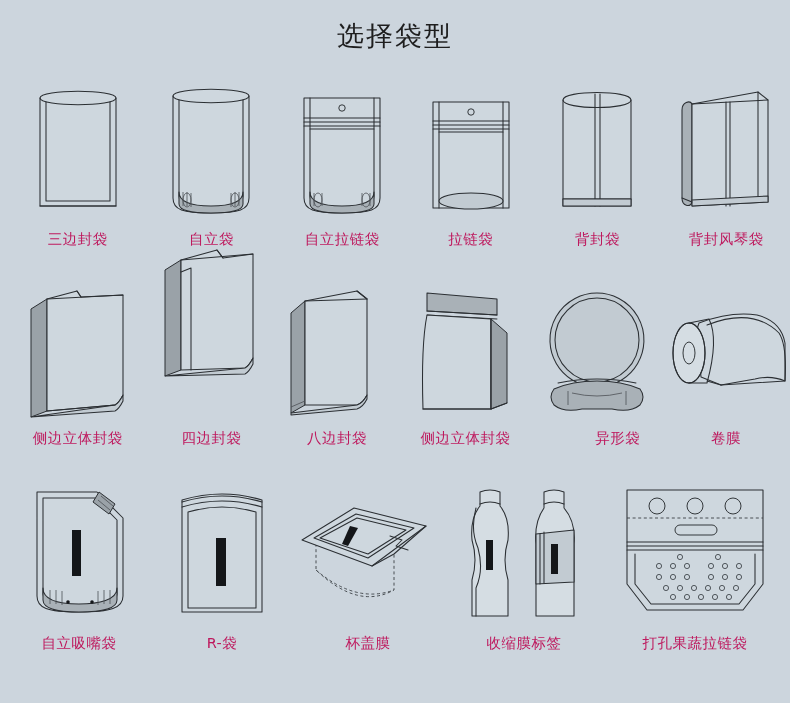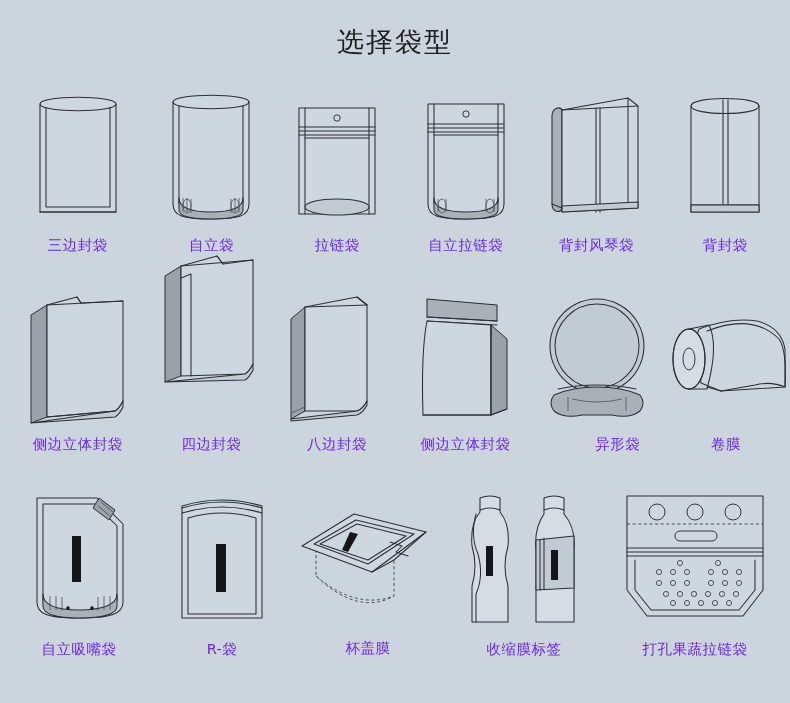--- a/index.html
+++ b/index.html
@@ -12,21 +12,21 @@
     background: #ccd5dd;
     font-family: "DejaVu Sans", "Liberation Sans", sans-serif;
     overflow: hidden;
     position: relative;
   }
   #page-title {
     text-align: center;
     font-size: 27px;
     color: #1e1e1e;
     letter-spacing: 2px;
-    padding-top: 28px;
+    padding-top: 22px;
     font-weight: 400;
     line-height: 1;
   }
   .grid {
     position: relative;
     width: 790px;
   }
   .row {
     display: flex;
     width: 790px;
@@ -40,21 +40,21 @@
     justify-content: flex-end;
   }
   .art {
     position: relative;
     display: flex;
     align-items: flex-end;
     justify-content: center;
   }
   .caption {
     font-size: 14.5px;
-    color: #6d28d9;
+    color: #be185d;
     text-align: center;
     letter-spacing: 0.5px;
     white-space: nowrap;
     line-height: 1;
   }
   svg { display: block; overflow: visible; }
   .ln { fill: none; stroke: #2b2f33; stroke-width: 1.05; stroke-linejoin: round; stroke-linecap: round; }
   .ln-thin { fill: none; stroke: #4c5156; stroke-width: 0.8; }
   .fillA { fill: #ced7de; stroke: #2b2f33; stroke-width: 1.05; stroke-linejoin: round; }
   .fillB { fill: #c2cbd2; stroke: #2b2f33; stroke-width: 1.05; stroke-linejoin: round; }
@@ -96,77 +96,77 @@
           <path class="fillC" d="M20 112 C20 123 34 126 52 126 C70 126 84 123 84 112 L84 124 C84 131 70 133 52 133 C34 133 20 131 20 124 Z"></path>
           <path class="ln-thin" d="M24 112 L24 126 M28 112 L28 126 M32 113 L32 127"></path>
           <path class="ln-thin" d="M72 113 L72 127 M76 112 L76 126 M80 112 L80 126"></path>
           <ellipse class="ln-thin" cx="28" cy="120" rx="4" ry="7"></ellipse>
           <ellipse class="ln-thin" cx="76" cy="120" rx="4" ry="7"></ellipse>
         </svg>
       </div>
       <div class="caption" style="margin-top:12px;">自立袋</div>
     </div>
 
-    <div class="cell" style="width:124px;">
-      <div class="art" style="height:145px;">
-        <svg width="100" height="140" viewBox="0 0 100 140">
-          <path class="fillA" d="M12 22 L88 22 L88 128 L12 128 Z"></path>
-          <path class="ln" d="M12 41 L88 41 M12 45 L88 45 M12 49 L88 49"></path>
-          <circle class="hole" cx="50" cy="32" r="3.2"></circle>
-          <path class="ln" d="M18 22 L18 128 M82 22 L82 128"></path>
-          <path class="ln" d="M18 52 L82 52"></path>
-          <ellipse class="fillB" cx="50" cy="121" rx="32" ry="8"></ellipse>
-        </svg>
-      </div>
-      <div class="caption" style="margin-top:12px;">拉链袋</div>
-    </div>
-
     <div class="cell" style="width:134px;">
       <div class="art" style="height:145px;">
         <svg width="104" height="140" viewBox="0 0 104 140">
           <path class="fillA" d="M14 18 L90 18 L90 118 C90 130 80 133 52 133 C24 133 14 130 14 118 Z"></path>
           <path class="ln" d="M14 38 L90 38 M14 42 L90 42 M14 46 L90 46"></path>
           <circle class="hole" cx="52" cy="28" r="3.2"></circle>
           <path class="ln" d="M20 18 L20 116 C20 126 34 129 52 129 C70 129 84 126 84 116 L84 18"></path>
           <path class="ln" d="M20 49 L84 49"></path>
           <path class="fillC" d="M20 112 C20 123 34 126 52 126 C70 126 84 123 84 112 L84 124 C84 131 70 133 52 133 C34 133 20 131 20 124 Z"></path>
           <ellipse class="ln-thin" cx="28" cy="120" rx="4" ry="7"></ellipse>
           <ellipse class="ln-thin" cx="76" cy="120" rx="4" ry="7"></ellipse>
           <path class="ln-thin" d="M24 113 L24 126 M32 113 L32 126 M72 113 L72 126 M80 113 L80 126"></path>
         </svg>
       </div>
       <div class="caption" style="margin-top:12px;">自立拉链袋</div>
     </div>
 
+    <div class="cell" style="width:124px;">
+      <div class="art" style="height:145px;">
+        <svg width="100" height="140" viewBox="0 0 100 140">
+          <path class="fillA" d="M12 22 L88 22 L88 128 L12 128 Z"></path>
+          <path class="ln" d="M12 41 L88 41 M12 45 L88 45 M12 49 L88 49"></path>
+          <circle class="hole" cx="50" cy="32" r="3.2"></circle>
+          <path class="ln" d="M18 22 L18 128 M82 22 L82 128"></path>
+          <path class="ln" d="M18 52 L82 52"></path>
+          <ellipse class="fillB" cx="50" cy="121" rx="32" ry="8"></ellipse>
+        </svg>
+      </div>
+      <div class="caption" style="margin-top:12px;">拉链袋</div>
+    </div>
+
+    <div class="cell" style="width:130px;">
+      <div class="art" style="height:145px;">
+        <svg width="100" height="140" viewBox="0 0 100 140">
+          <path class="fillA" d="M16 20 C16 10 84 10 84 20 L84 126 L16 126 Z"></path>
+          <path class="ln" d="M16 20 C16 30 84 30 84 20"></path>
+          <path class="ln" d="M48 14 L48 126 M53 14 L53 126"></path>
+          <path class="ln" d="M16 119 L84 119"></path>
+          <path class="fillB" d="M16 119 L84 119 L84 126 L16 126 Z"></path>
+        </svg>
+      </div>
+      <div class="caption" style="margin-top:12px;">背封袋</div>
+    </div>
+
     <div class="cell" style="width:128px;">
       <div class="art" style="height:145px;">
         <svg width="108" height="140" viewBox="0 0 108 140">
           <path class="fillC" d="M10 30 C10 22 18 20 20 24 L20 122 C18 128 10 126 10 118 Z"></path>
           <path class="fillA" d="M20 24 L86 12 L96 20 L96 122 L20 126 Z"></path>
           <path class="ln" d="M20 24 L96 20"></path>
           <path class="ln" d="M86 12 L86 122"></path>
           <path class="ln" d="M54 22 L54 126 M58 22 L58 126"></path>
           <path class="fillB" d="M20 120 L96 116 L96 122 L20 126 Z"></path>
           <path class="ln" d="M10 118 L20 122"></path>
         </svg>
       </div>
       <div class="caption" style="margin-top:12px;">背封风琴袋</div>
-    </div>
-
-    <div class="cell" style="width:130px;">
-      <div class="art" style="height:145px;">
-        <svg width="100" height="140" viewBox="0 0 100 140">
-          <path class="fillA" d="M16 20 C16 10 84 10 84 20 L84 126 L16 126 Z"></path>
-          <path class="ln" d="M16 20 C16 30 84 30 84 20"></path>
-          <path class="ln" d="M48 14 L48 126 M53 14 L53 126"></path>
-          <path class="ln" d="M16 119 L84 119"></path>
-          <path class="fillB" d="M16 119 L84 119 L84 126 L16 126 Z"></path>
-        </svg>
-      </div>
-      <div class="caption" style="margin-top:12px;">背封袋</div>
     </div>
   </div>
 
   <div class="row" style="height:182px;margin-top:17px;">
 
     <div class="cell" style="width:140px;margin-left:8px;">
       <div class="art" style="height:140px;">
         <svg width="118" height="136" viewBox="0 0 118 136">
           <path class="fillD" d="M12 24 L28 14 L28 126 L12 132 Z"></path>
           <path class="fillA" d="M28 14 L58 6 L62 12 L104 10 L104 110 Q100 118 96 120 L28 126 Z"></path>
@@ -276,21 +276,21 @@
         <svg width="108" height="146" viewBox="0 0 108 146">
           <path class="fillA" d="M14 22 Q54 10 94 22 L94 134 L14 134 Z"></path>
           <path class="ln" d="M14 24 Q54 12 94 24 M14 29 Q54 17 94 29"></path>
           <path class="ln" d="M20 34 Q54 24 88 34 L88 130 L20 130 Z"></path>
           <rect class="bar" x="48" y="60" width="10" height="48"></rect>
         </svg>
       </div>
       <div class="caption" style="margin-top:12px;">R-袋</div>
     </div>
 
-    <div class="cell" style="width:152px;font-family:Liberation Mono, monospace;">
+    <div class="cell" style="width:152px;">
       <div class="art" style="height:150px;">
         <svg width="140" height="146" viewBox="0 0 140 146">
           <path class="dash" d="M18 60 L18 92 Q60 132 96 112 L96 76"></path>
           <path class="dash" d="M18 92 Q58 126 96 112"></path>
           <path class="fillA" d="M4 62 L56 30 L128 48 L74 88 Z"></path>
           <path class="ln" d="M16 60 L58 36 L116 50 L70 80 Z"></path>
           <path class="ln" d="M22 60 L59 40 L108 52 L70 76 Z"></path>
           <path class="ln" d="M92 58 L104 62 L98 68 L110 72"></path>
           <path class="ln" d="M74 88 L96 76 L128 48"></path>
           <path class="bar" d="M52 48 L60 50 L50 68 L44 66 Z"></path>

